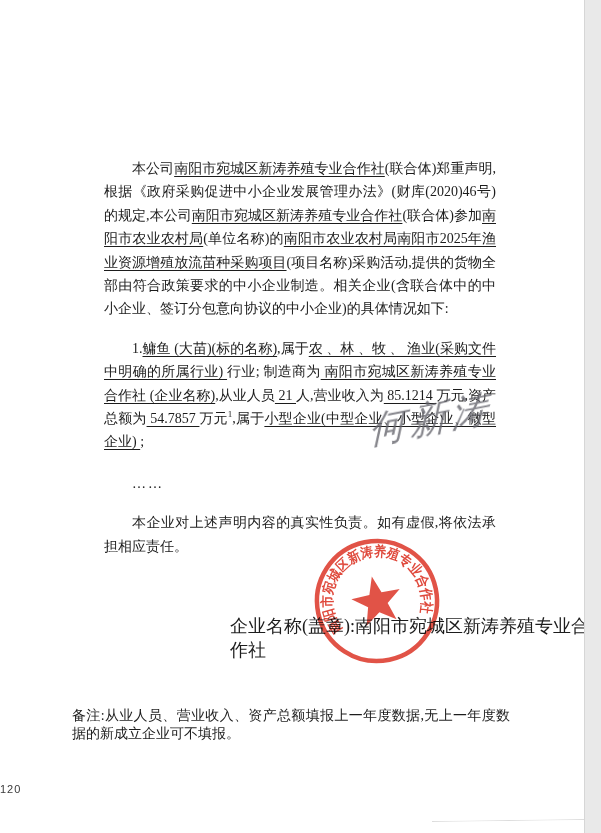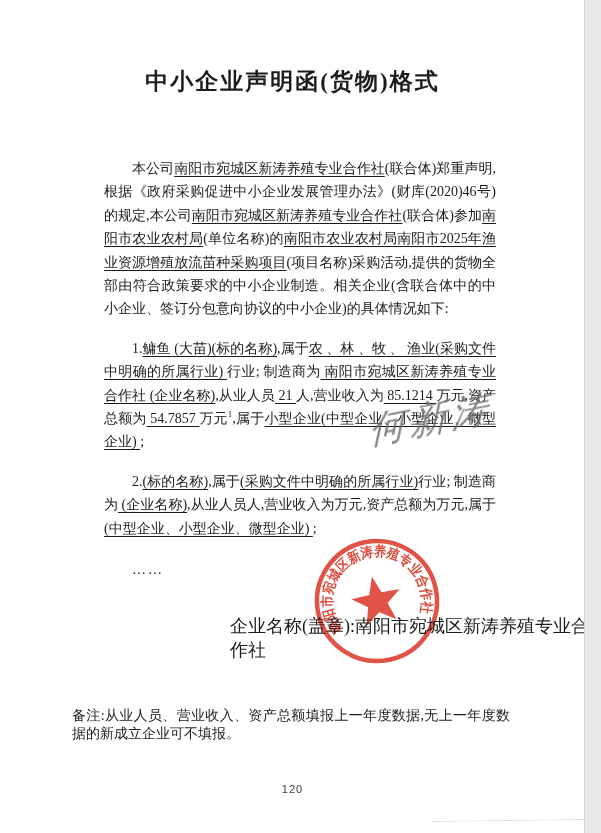--- a/index.html
+++ b/index.html
@@ -37,21 +37,21 @@
   .sig-date{left:246px;top:639px;}
   .fill{display:inline-block;text-align:center;text-indent:0;}
   .fill-year{min-width:52px;}
   .fill-month{min-width:42px;}
   .fill-day{min-width:46px;}
   .note-block{
     position:absolute;left:72px;top:707px;width:438px;
     font-size:14px;line-height:18px;text-align:justify;margin:0;
   }
   .page-number{
-    position:absolute;left:0;top:783px;width:585px;text-align:center;
+    position:absolute;left:0;top:783px;width:585px;
     font-family:"Liberation Sans","DejaVu Sans",sans-serif;
     font-size:11px;color:#3a3a3a;letter-spacing:1px;
   }
   .stamp{
     position:absolute;left:307px;top:531px;width:140px;height:140px;
     transform:rotate(-12deg);mix-blend-mode:multiply;opacity:0.92;
     pointer-events:none;
   }
   .handwritten-sig{
     position:absolute;left:368px;top:394px;
@@ -59,27 +59,26 @@
     color:#63636b;opacity:0.78;filter:blur(0.4px);
     transform:rotate(-11deg) skewX(-10deg);
     pointer-events:none;white-space:nowrap;
   }
 </style>
 </head>
 <body>
 
 <div class="viewport">
 
-  <h1 class="doc-title">中小企业声明函(货物)格式</h1>
 
   <div class="body-flow">
     <p><span>本公司</span><span class="u">南阳市宛城区新涛养殖专业合作社</span><span>(联合体)郑重声明,根据《政府采购促进中小企业发展管理办法》(财库(2020)46号)的规定,本公司</span><span class="u">南阳市宛城区新涛养殖专业合作社</span><span>(联合体)参加</span><span class="u">南阳市农业农村局</span><span>(单位名称)的</span><span class="u">南阳市农业农村局南阳市2025年渔业资源增殖放流苗种采购项目</span><span>(项目名称)采购活动,提供的货物全部由符合政策要求的中小企业制造。相关企业(含联合体中的中小企业、签订分包意向协议的中小企业)的具体情况如下:</span></p>
     <p><span>1.</span><span class="u">鳙鱼 (大苗)(标的名称)</span><span>,属于</span><span class="u">农 、林 、牧 、 渔业(采购文件中明确的所属行业) </span><span>行业; 制造商为</span><span class="u"> 南阳市宛城区新涛养殖专业合作社 (企业名称)</span><span>,从业人员</span><span class="u"> 21 </span><span>人,营业收入为</span><span class="u"> 85.1214 </span><span>万元,资产总额为</span><span class="u"> 54.7857 </span><span>万元</span><sup>1</sup><span>,属于</span><span class="u">小型企业(中型企业、小型企业、微型企业) </span><span>;</span></p>
-    <p><span>2.</span><span class="u">(标的名称)</span><span>,属于</span><span class="u">(采购文件中明确的所属行业)</span><span>行业; 制造商为</span><span class="u"> (企业名称)</span><span>,从业人员人,营业收入为万元,资产总额为万元,属于</span><span class="u">(中型企业、小型企业、微型企业) </span><span>;</span></p>
     <p class="para-ellipsis">……</p>
+    <p>本企业对上述声明内容的真实性负责。如有虚假,将依法承担相应责任。</p>
   </div>
 
   <div class="sig-block sig-company"><span>企业名称(盖章):</span><span>南阳市宛城区新涛养殖专业合作社</span></div>
 
 
   <p class="note-block">备注:从业人员、营业收入、资产总额填报上一年度数据,无上一年度数据的新成立企业可不填报。</p>
 
   <div class="page-number">120</div>
 
   <div class="handwritten-sig">何新涛</div>

